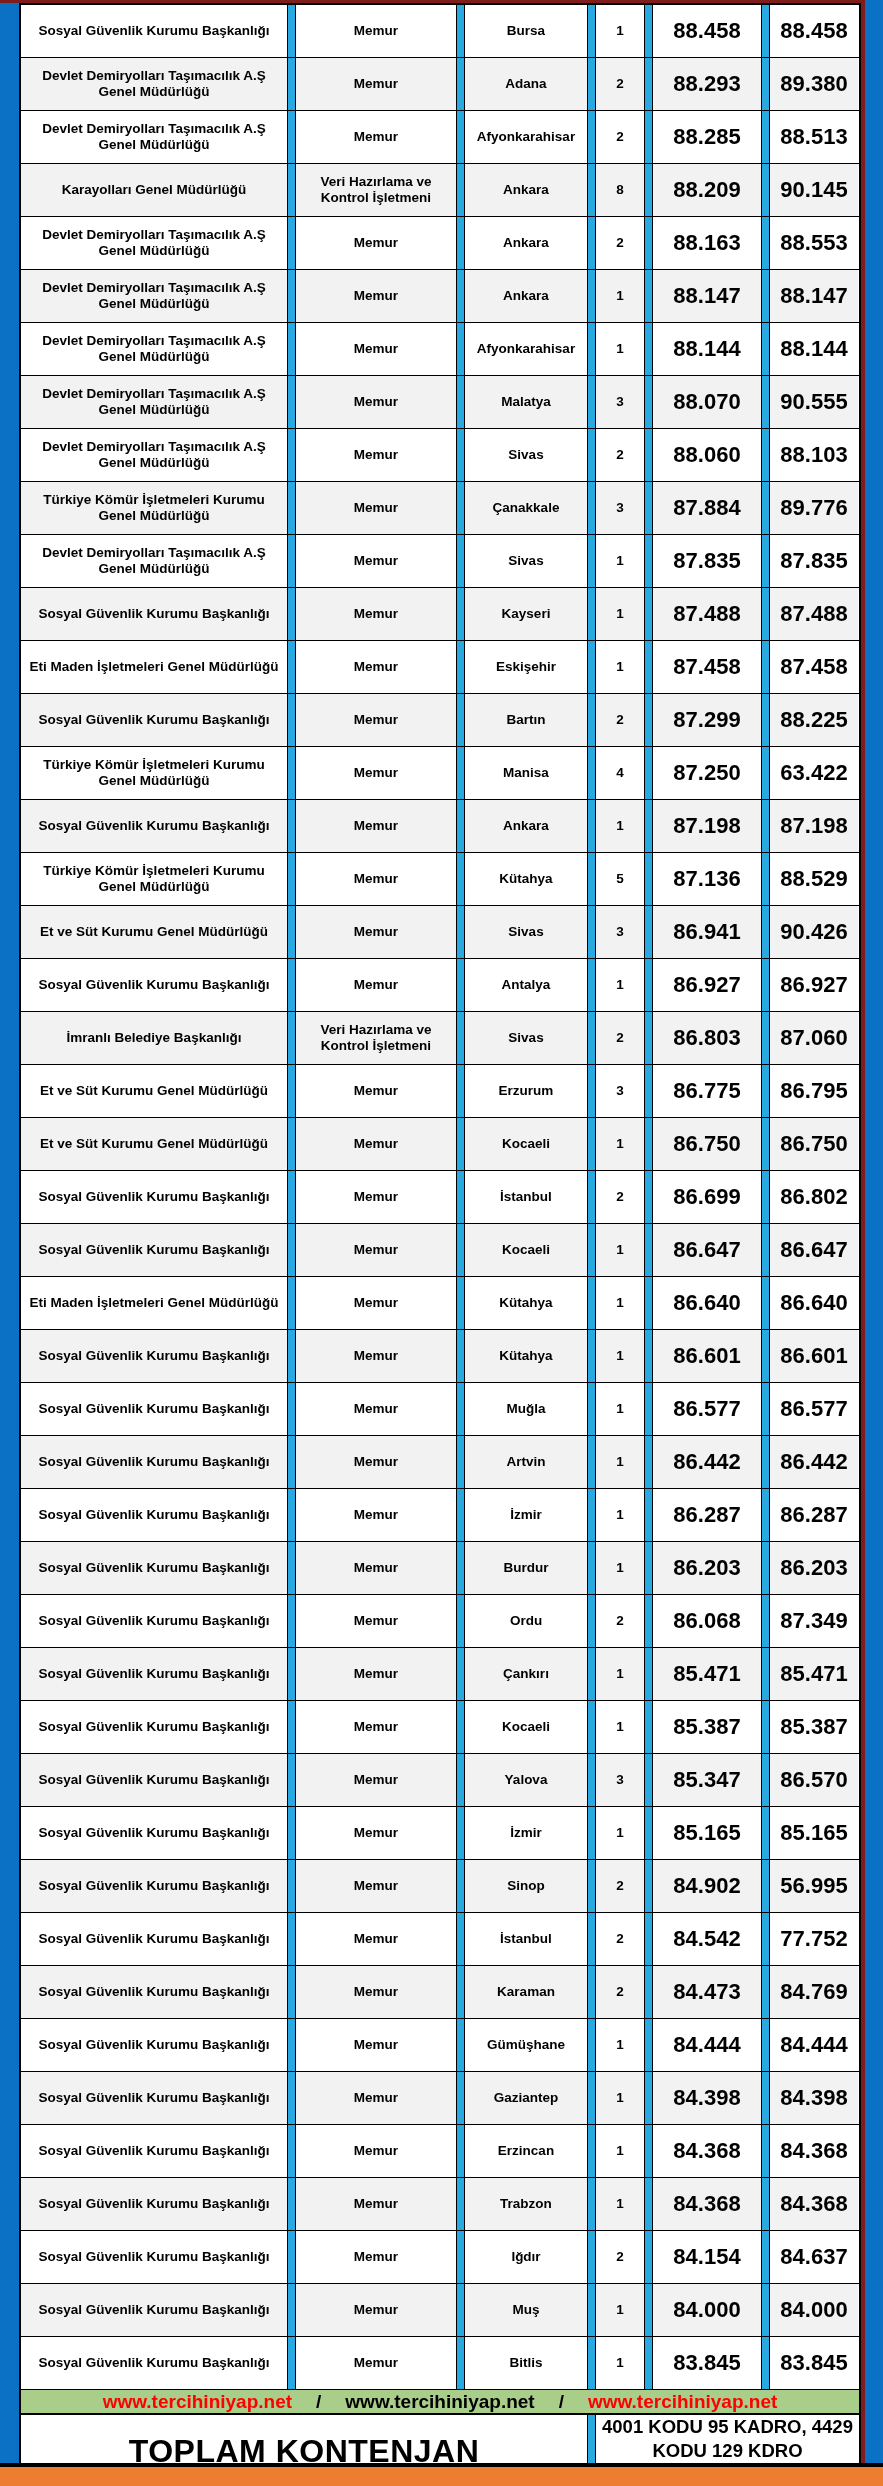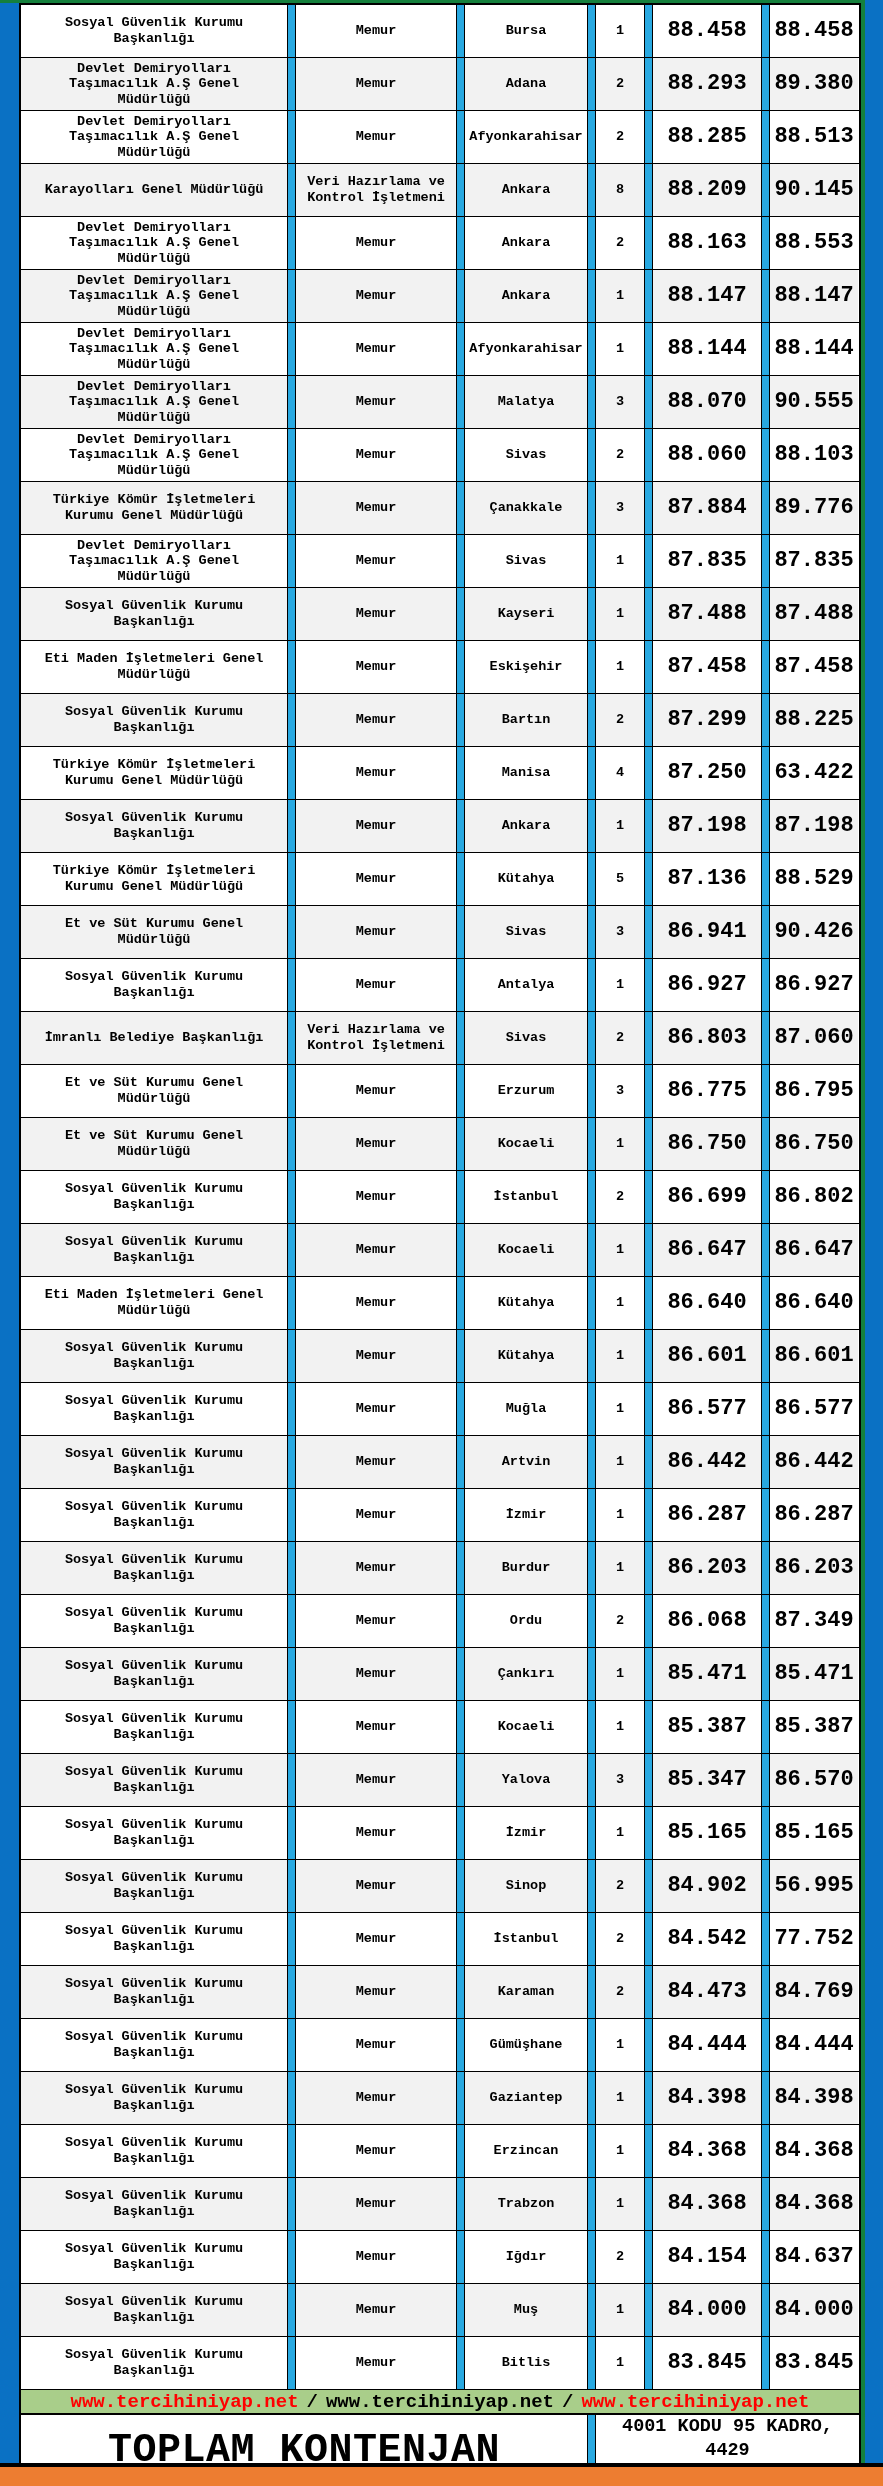--- a/index.html
+++ b/index.html
@@ -5,22 +5,22 @@
   :root{
     --blue:#0A71C4;
     --cyan:#29A9E1;
     --gray:#F2F2F2;
     --green:#A9CE8A;
     --orange:#ED7D31;
     --red:#FF0000;
   }
   html,body{margin:0;padding:0;background:#fff;}
   .page{
-    position:relative;width:883px;height:2486px;background:#15803d;
-    font-family:Liberation Mono, monospace;font-weight:bold;color:#000;
+    position:relative;width:883px;height:2486px;background:#7f1d1d;
+    font-family:Liberation Sans, sans-serif;font-weight:bold;color:#000;
     overflow:hidden;
   }
   .left-accent-bar{position:absolute;left:0;top:3px;width:19px;height:2460px;background:var(--blue);}
   .right-accent-bar{position:absolute;left:865px;top:0;width:18px;height:2463px;background:var(--blue);}
   .table{
     position:absolute;left:19px;top:3px;width:842px;box-sizing:border-box;
     border:2px solid #000;background:#fff;
   }
   .row{
     display:grid;
@@ -30,30 +30,30 @@
   .row.alt .cell{background:var(--gray);}
   .cell{
     display:flex;flex-direction:column;align-items:center;justify-content:center;
     text-align:center;box-sizing:border-box;background:#fff;
     font-size:13.5px;line-height:1.15;padding:0 8px;
   }
   .sep{background:var(--cyan);border-left:1px solid #000;border-right:1px solid #000;}
   .score{font-size:22px;letter-spacing:0px;padding:0 2px;}
   .url-bar{
     height:25px;box-sizing:border-box;border-bottom:2px solid #000;background:var(--green);
-    display:flex;align-items:center;justify-content:center;gap:8px;
+    display:flex;align-items:center;justify-content:center;gap:24px;
     font-size:19px;white-space:nowrap;
   }
   .url-bar .red{color:var(--red);}
   .total-row{
     display:grid;
     grid-template-columns:566px 9px 263px;
     height:50px;box-sizing:border-box;background:#fff;
   }
-  .total-label{font-size:40px;letter-spacing:0.5px;padding:0;}
+  .total-label{font-size:32px;letter-spacing:0.5px;padding:0;}
   .total-detail{font-size:18.5px;line-height:1.3;padding:0 2px;justify-content:space-between;}
   .orange-bar{
     position:absolute;left:0;top:2463px;width:883px;height:23px;box-sizing:border-box;
     background:var(--orange);border-top:4px solid #000;
   }
 </style>
 </head>
 <body>
 
 <div class="page">

